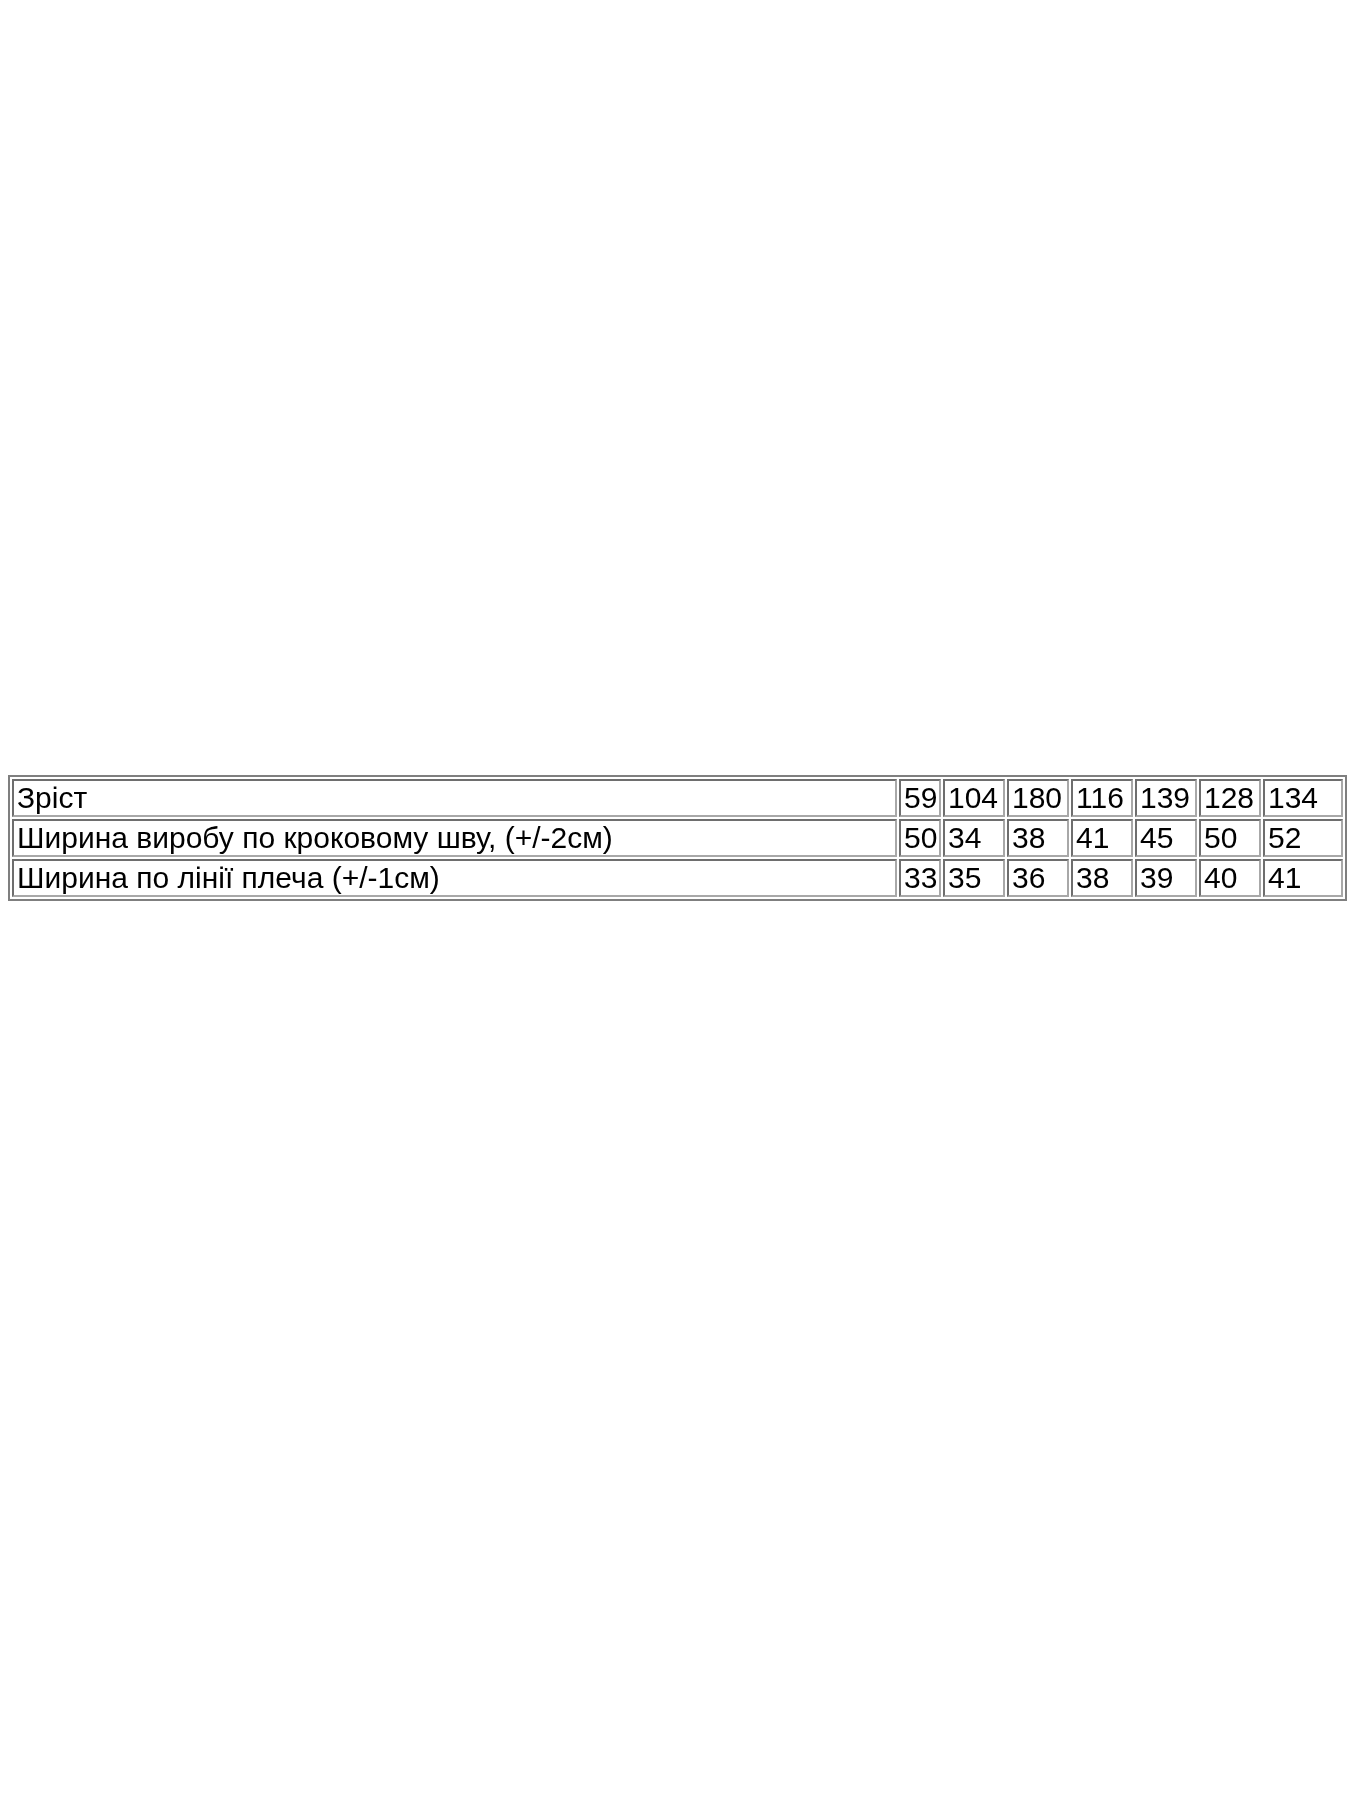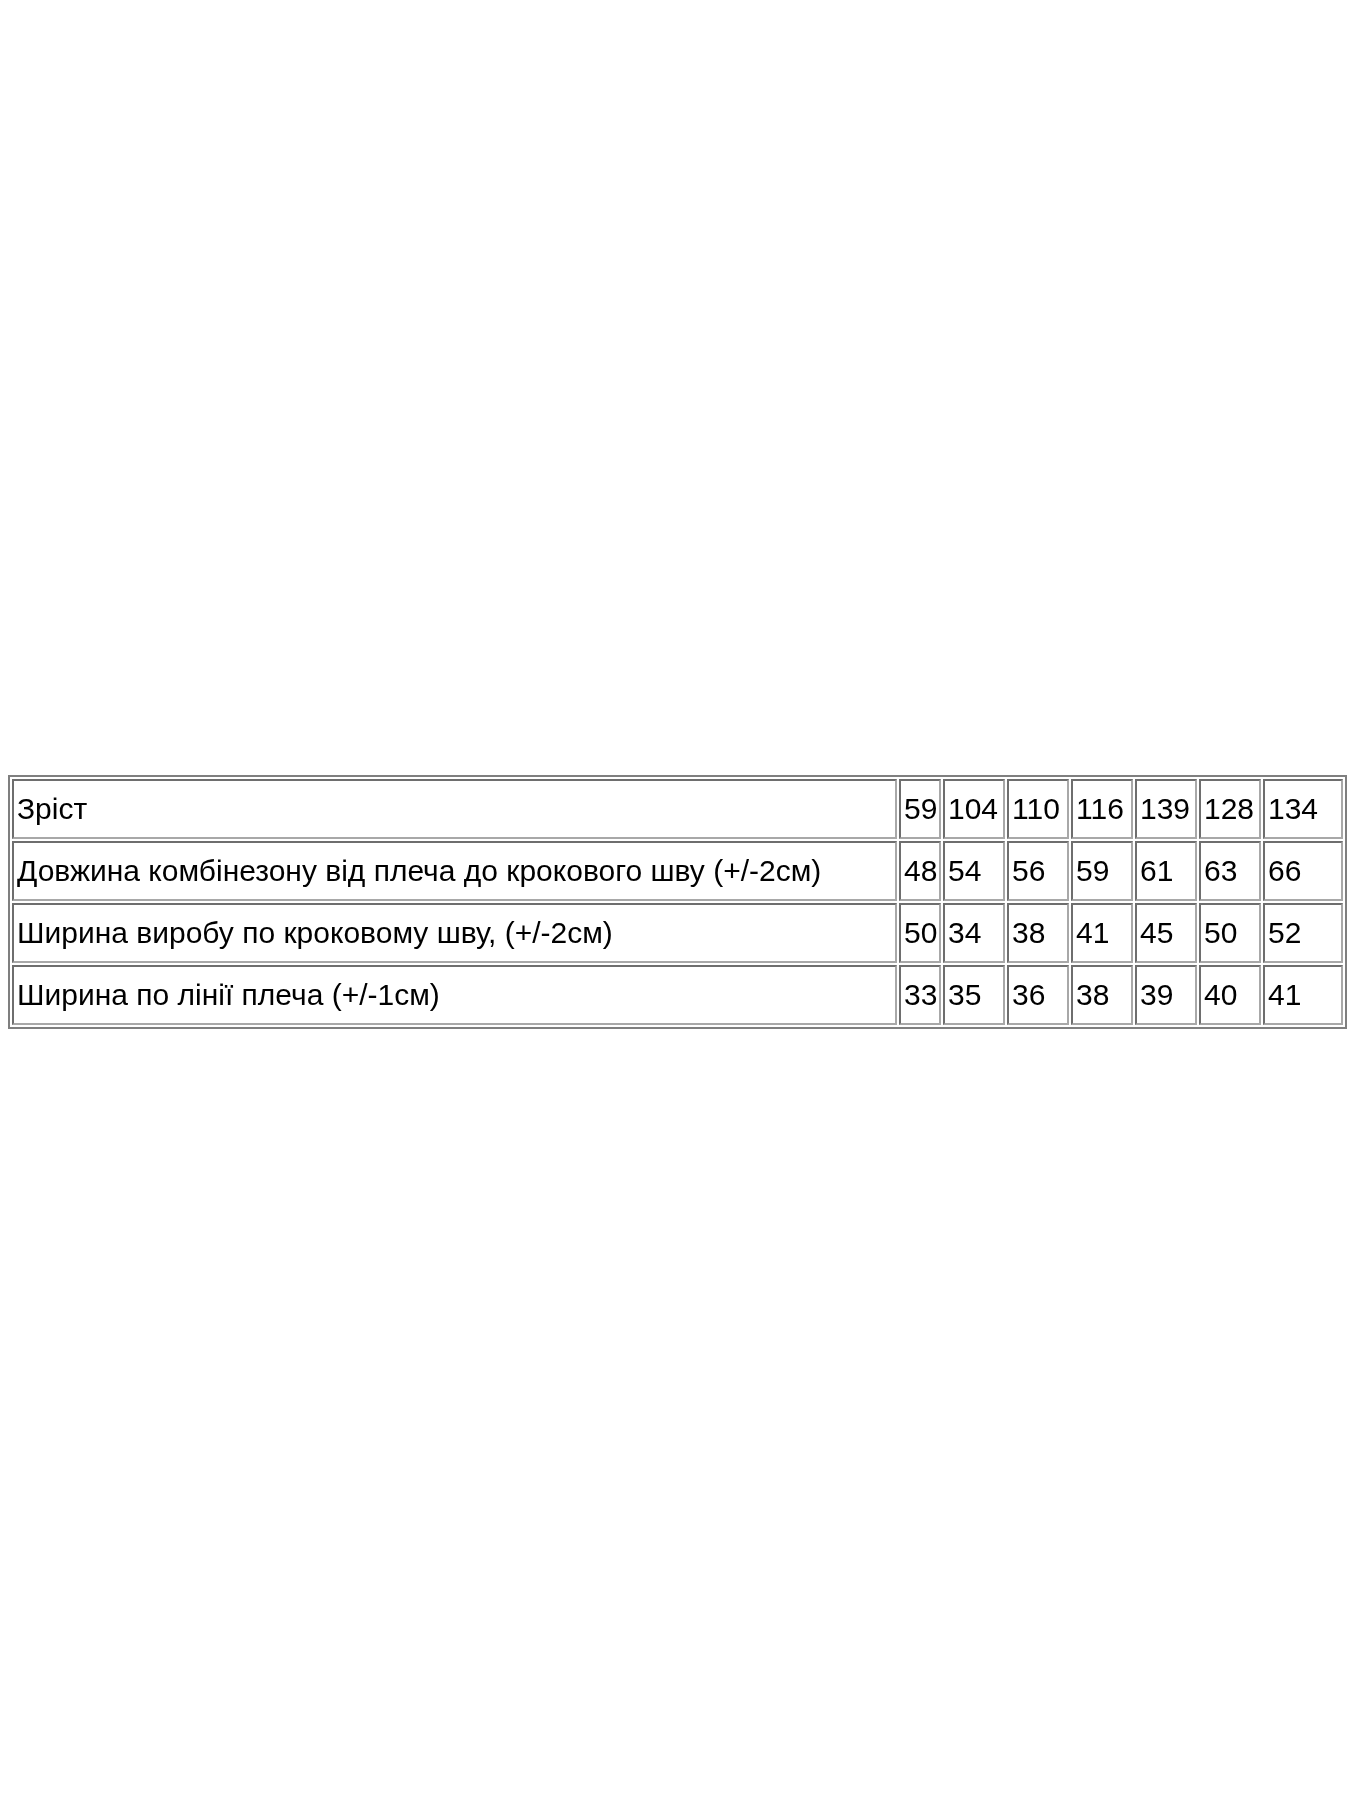--- a/index.html
+++ b/index.html
@@ -28,21 +28,21 @@
     border: 2px solid #7f7f7f;
     background: #ffffff;
   }
   table.size-table td {
     box-sizing: border-box;
     border: 2px solid #848484;
     border-top-color: #6e6e6e;
     border-left-color: #6e6e6e;
     border-bottom-color: #a8a8a8;
     border-right-color: #a8a8a8;
-    height: 60px;
+    height: 38px;
     padding: 0 3px;
     font-size: 30px;
     line-height: 34px;
     text-align: left;
     vertical-align: middle;
     white-space: nowrap;
     overflow: hidden;
     background: #ffffff;
     color: #000000;
   }
@@ -60,35 +60,25 @@
       <col style="width:62px;">
       <col style="width:62px;">
       <col style="width:62px;">
       <col style="width:80px;">
     </colgroup>
     <tbody>
       <tr>
         <td>Зріст</td>
         <td>59</td>
         <td>104</td>
-        <td>110</td>
+        <td>180</td>
         <td>116</td>
         <td>139</td>
         <td>128</td>
         <td>134</td>
-      </tr>
-      <tr>
-        <td>Довжина комбінезону від плеча до крокового шву (+/-2см)</td>
-        <td>48</td>
-        <td>54</td>
-        <td>56</td>
-        <td>59</td>
-        <td>61</td>
-        <td>63</td>
-        <td>66</td>
       </tr>
       <tr>
         <td>Ширина виробу по кроковому шву, (+/-2см)</td>
         <td>50</td>
         <td>34</td>
         <td>38</td>
         <td>41</td>
         <td>45</td>
         <td>50</td>
         <td>52</td>

